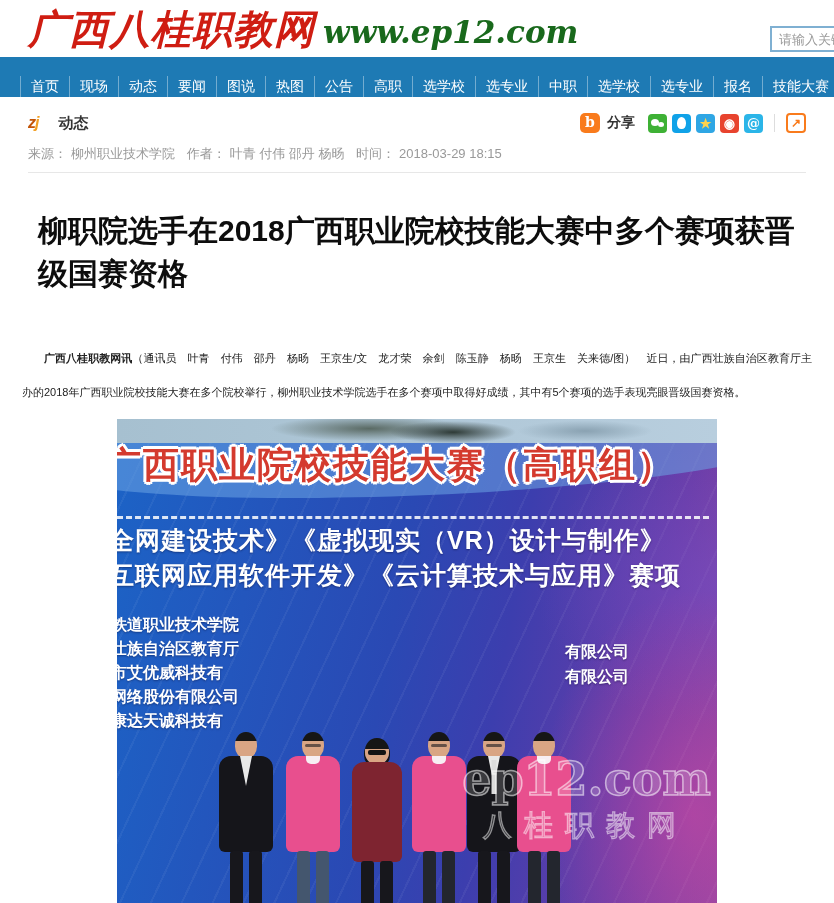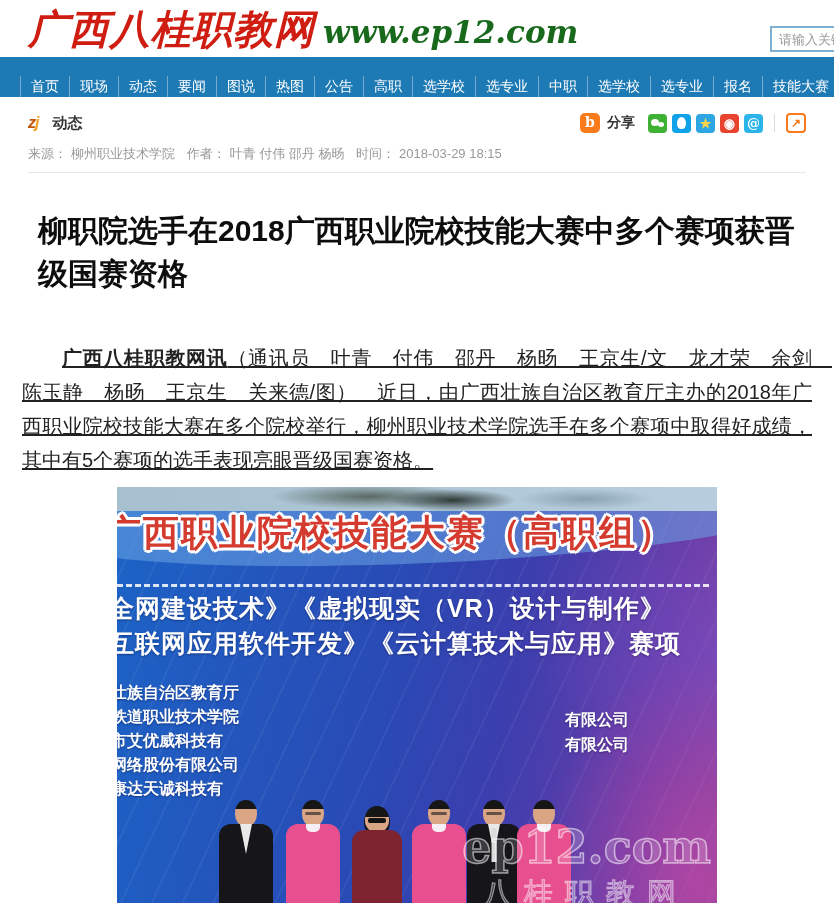--- a/index.html
+++ b/index.html
@@ -19,21 +19,21 @@
   .search-wrap input::placeholder { color: #9a9a9a; }
 
   
   .nav { height: 40px; background: #1e7ab4; display: flex; align-items: stretch; padding-left: 20px; }
   .nav-item { display: flex; align-items: center; padding: 0 10px; color: #fff; font-size: 14px;
               border-left: 1px solid rgba(255,255,255,.38); cursor: pointer; white-space: nowrap; margin-top: 19px; }
   .nav-item:last-child { flex: 1; justify-content: center; border-right: 1px solid rgba(255,255,255,.38); }
 
   
   .content-head { margin: 16px 28px 0; display: flex; justify-content: space-between; align-items: center; }
-  .crumb { display: flex; align-items: center; gap: 14px; cursor: pointer; }
+  .crumb { display: flex; align-items: center; gap: 20px; cursor: pointer; }
   .zj-icon { font-style: italic; font-weight: bold; font-size: 16px;
              background: linear-gradient(90deg,#c85а0a,#e8820c); color: #e07a10; letter-spacing: -1px; }
   .zj-icon .z { color: #c35508; } .zj-icon .j { color: #f2a024; }
   .crumb-label { font-weight: bold; font-size: 15px; color: #333; }
   .share-row { display: flex; align-items: center; gap: 5px; }
   .baidu-icon { width: 20px; height: 20px; border-radius: 5px; background: #f97b1c; color: #fff;
              font-family: "DejaVu Serif", serif; font-weight: bold; font-size: 14px; text-align: center;
              line-height: 19px; cursor: pointer; }
   .share-label { font-weight: bold; font-size: 14px; color: #333; margin: 0 8px 0 2px; }
   .sicon { width: 19px; height: 19px; border-radius: 4px; display: flex; align-items: center;
@@ -56,22 +56,22 @@
 
   
   .meta-row { margin: 12px 28px 0; font-size: 13px; color: #999; }
   .meta-row span { margin-right: 4px; }
   .meta-group { margin-right: 18px; white-space: nowrap; }
   .rule { border-top: 1px solid #e7e7e7; margin: 9px 28px 0; }
 
   
   .article-title { margin: 36px 38px 0; font-size: 30px; line-height: 43px;
            font-weight: bold; color: #0d0d0d; }
-  .article-body { margin: 46px 22px 0; font-size: 20px; line-height: 34px; color: #222;
-           text-align: justify; text-indent: 2em; text-decoration: underline; }
+  .article-body { margin: 46px 22px 0; font-size: 11px; line-height: 34px; color: #222;
+           text-align: justify; text-indent: 2em; }
   .article-body .lead { font-weight: bold; }
 
   
   .photo { width: 600px; height: 552px; margin: 10px auto 0; position: relative; overflow: hidden;
            background: #2a4db8; }
   .sky { position: absolute; top: 0; left: 0; right: 0; height: 24px; z-index: 0;
          background:
            radial-gradient(ellipse 90px 16px at 56% 55%, #2e3a36 0%, rgba(46,58,54,0) 70%),
            radial-gradient(ellipse 140px 18px at 42% 40%, #5a6a64 0%, rgba(90,106,100,0) 70%),
            radial-gradient(ellipse 90px 14px at 78% 50%, #8aa2b2 0%, rgba(138,162,178,0) 75%),
@@ -205,22 +205,22 @@
   <div class="banner">
     <div class="banner-swoosh"></div>
   </div>
   <div class="banner-title">广西职业院校技能大赛（高职组）</div>
   <div class="banner-dash"></div>
   <div class="banner-lines">
     <div>全网建设技术》《虚拟现实（VR）设计与制作》</div>
     <div>互联网应用软件开发》《云计算技术与应用》赛项</div>
   </div>
   <div class="left-lines">
+    <div>铁道职业技术学院</div>
     <div>壮族自治区教育厅</div>
-    <div>铁道职业技术学院</div>
     <div>市艾优威科技有</div>
     <div>网络股份有限公司</div>
     <div>康达天诚科技有</div>
   </div>
   <div class="right-lines">
     <div>有限公司</div>
     <div>有限公司</div>
   </div>
   <div class="pavement"></div>
 

